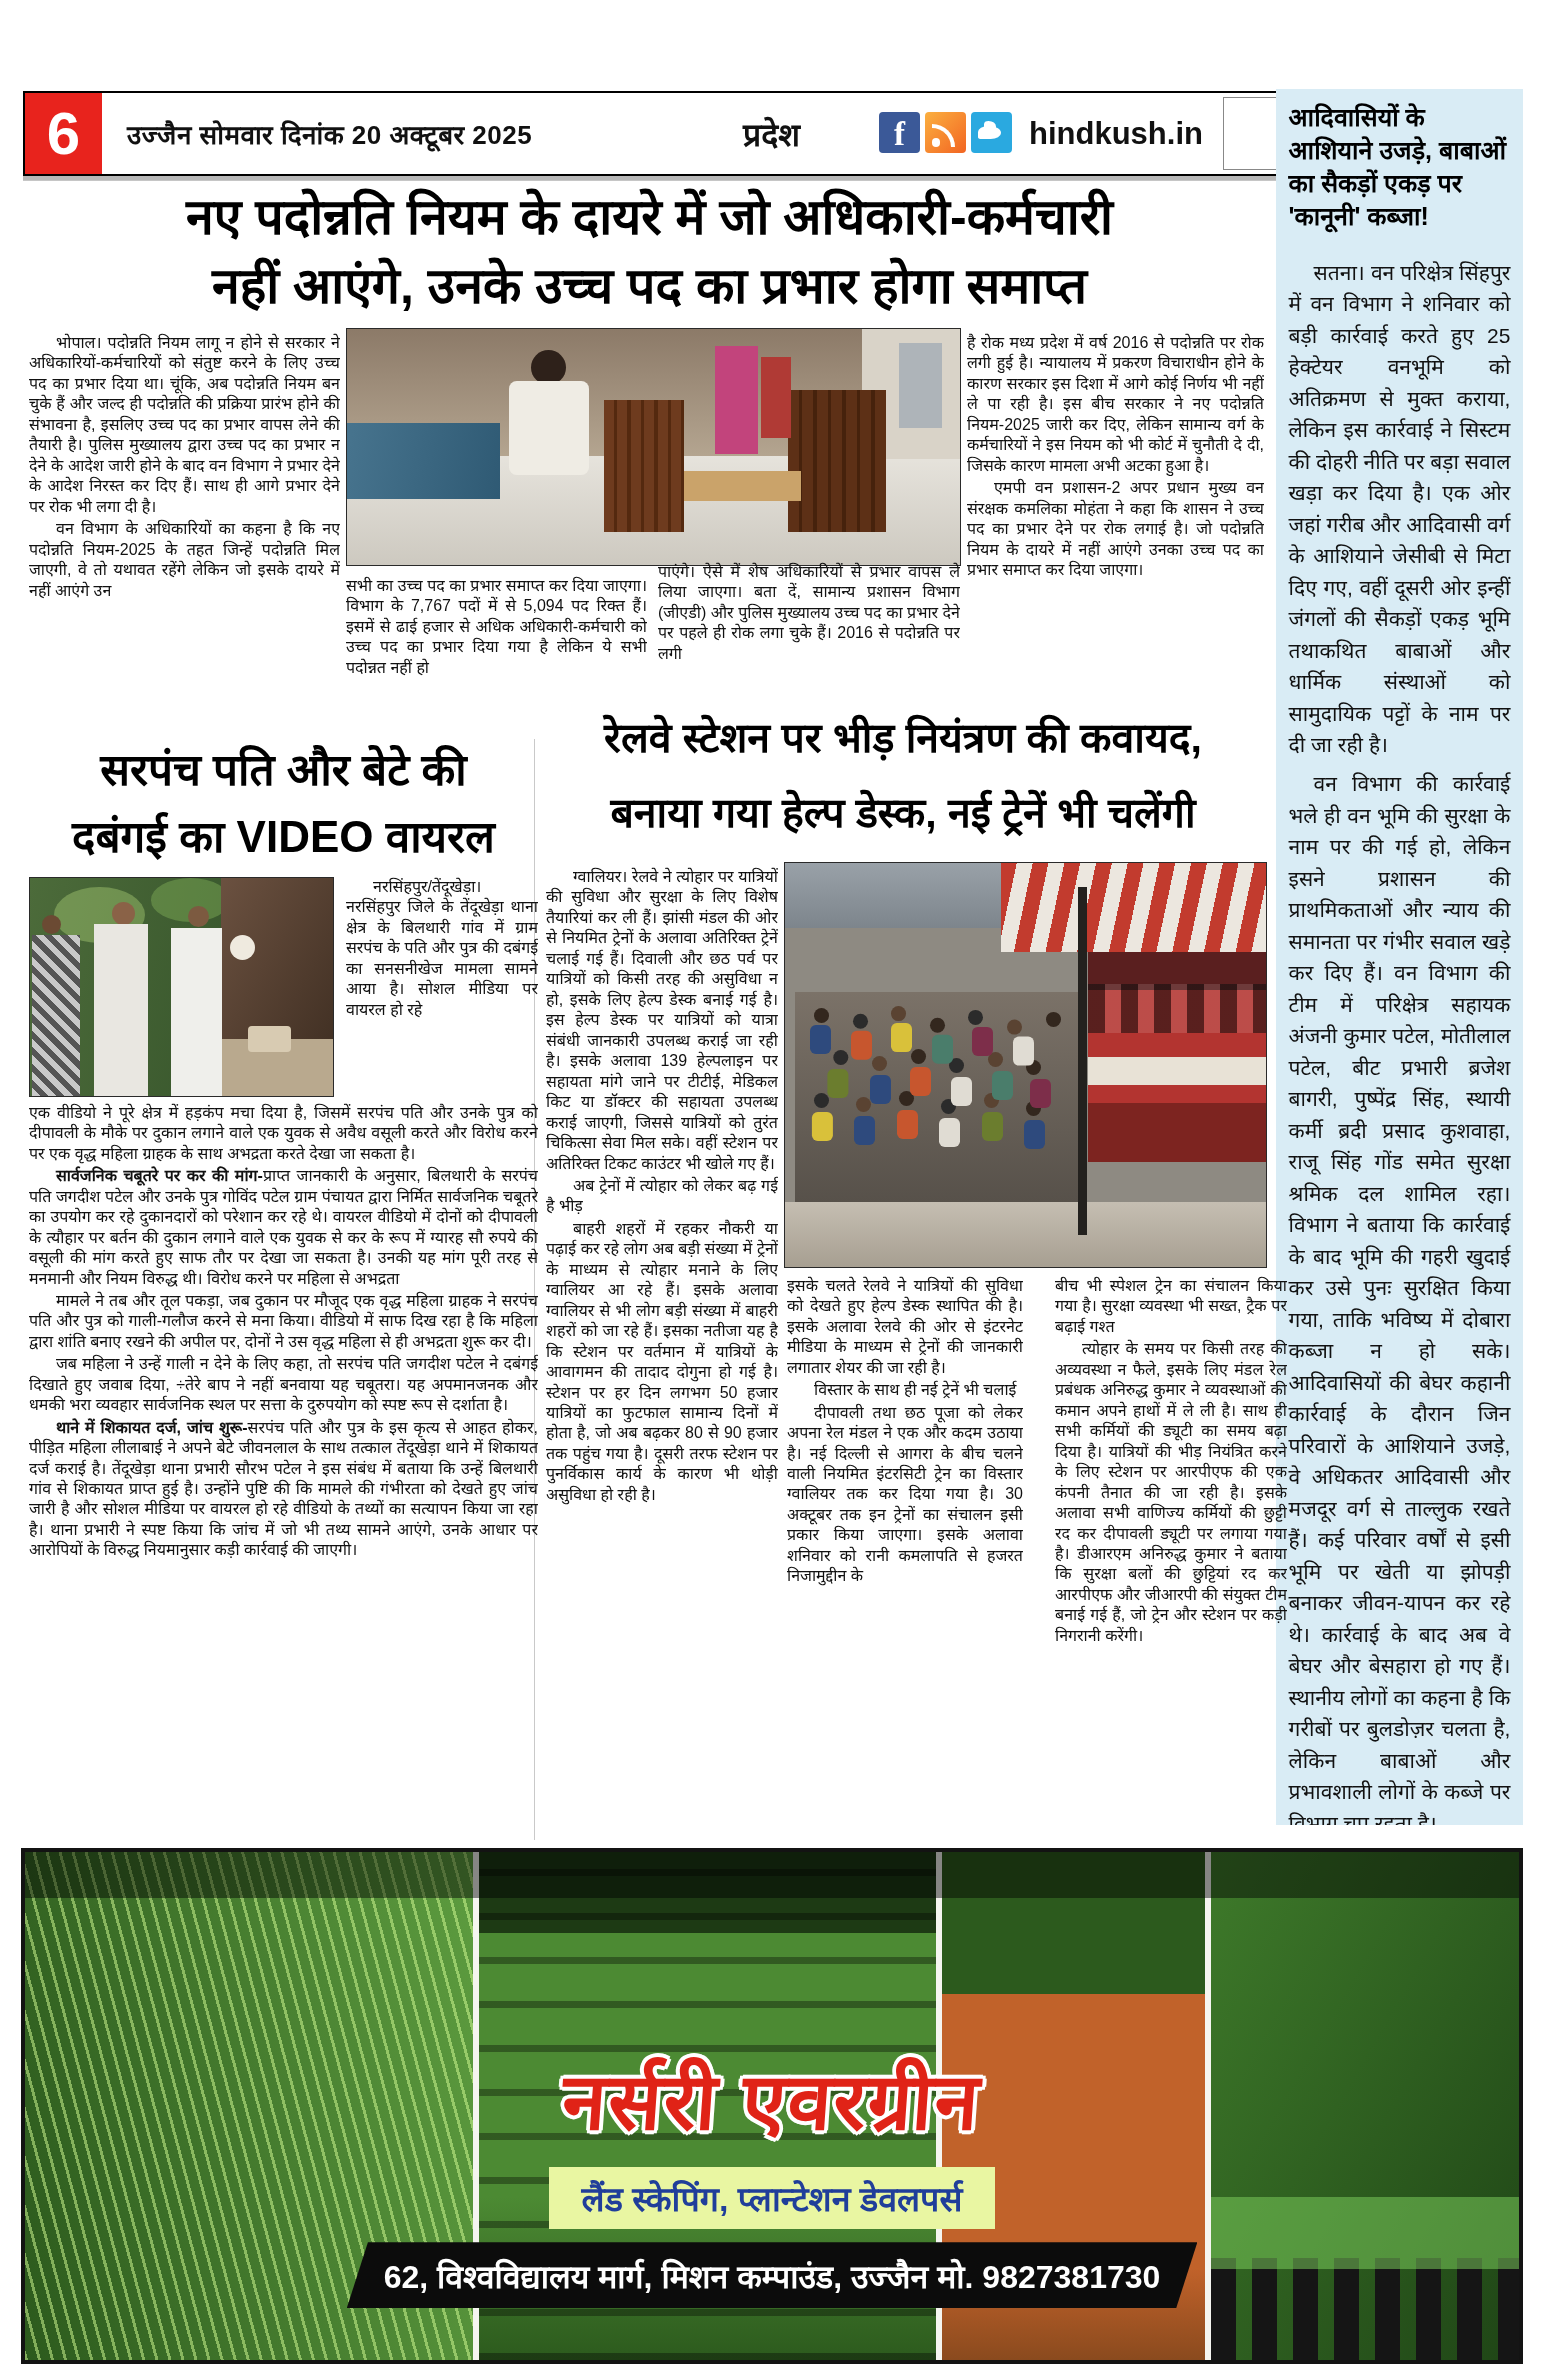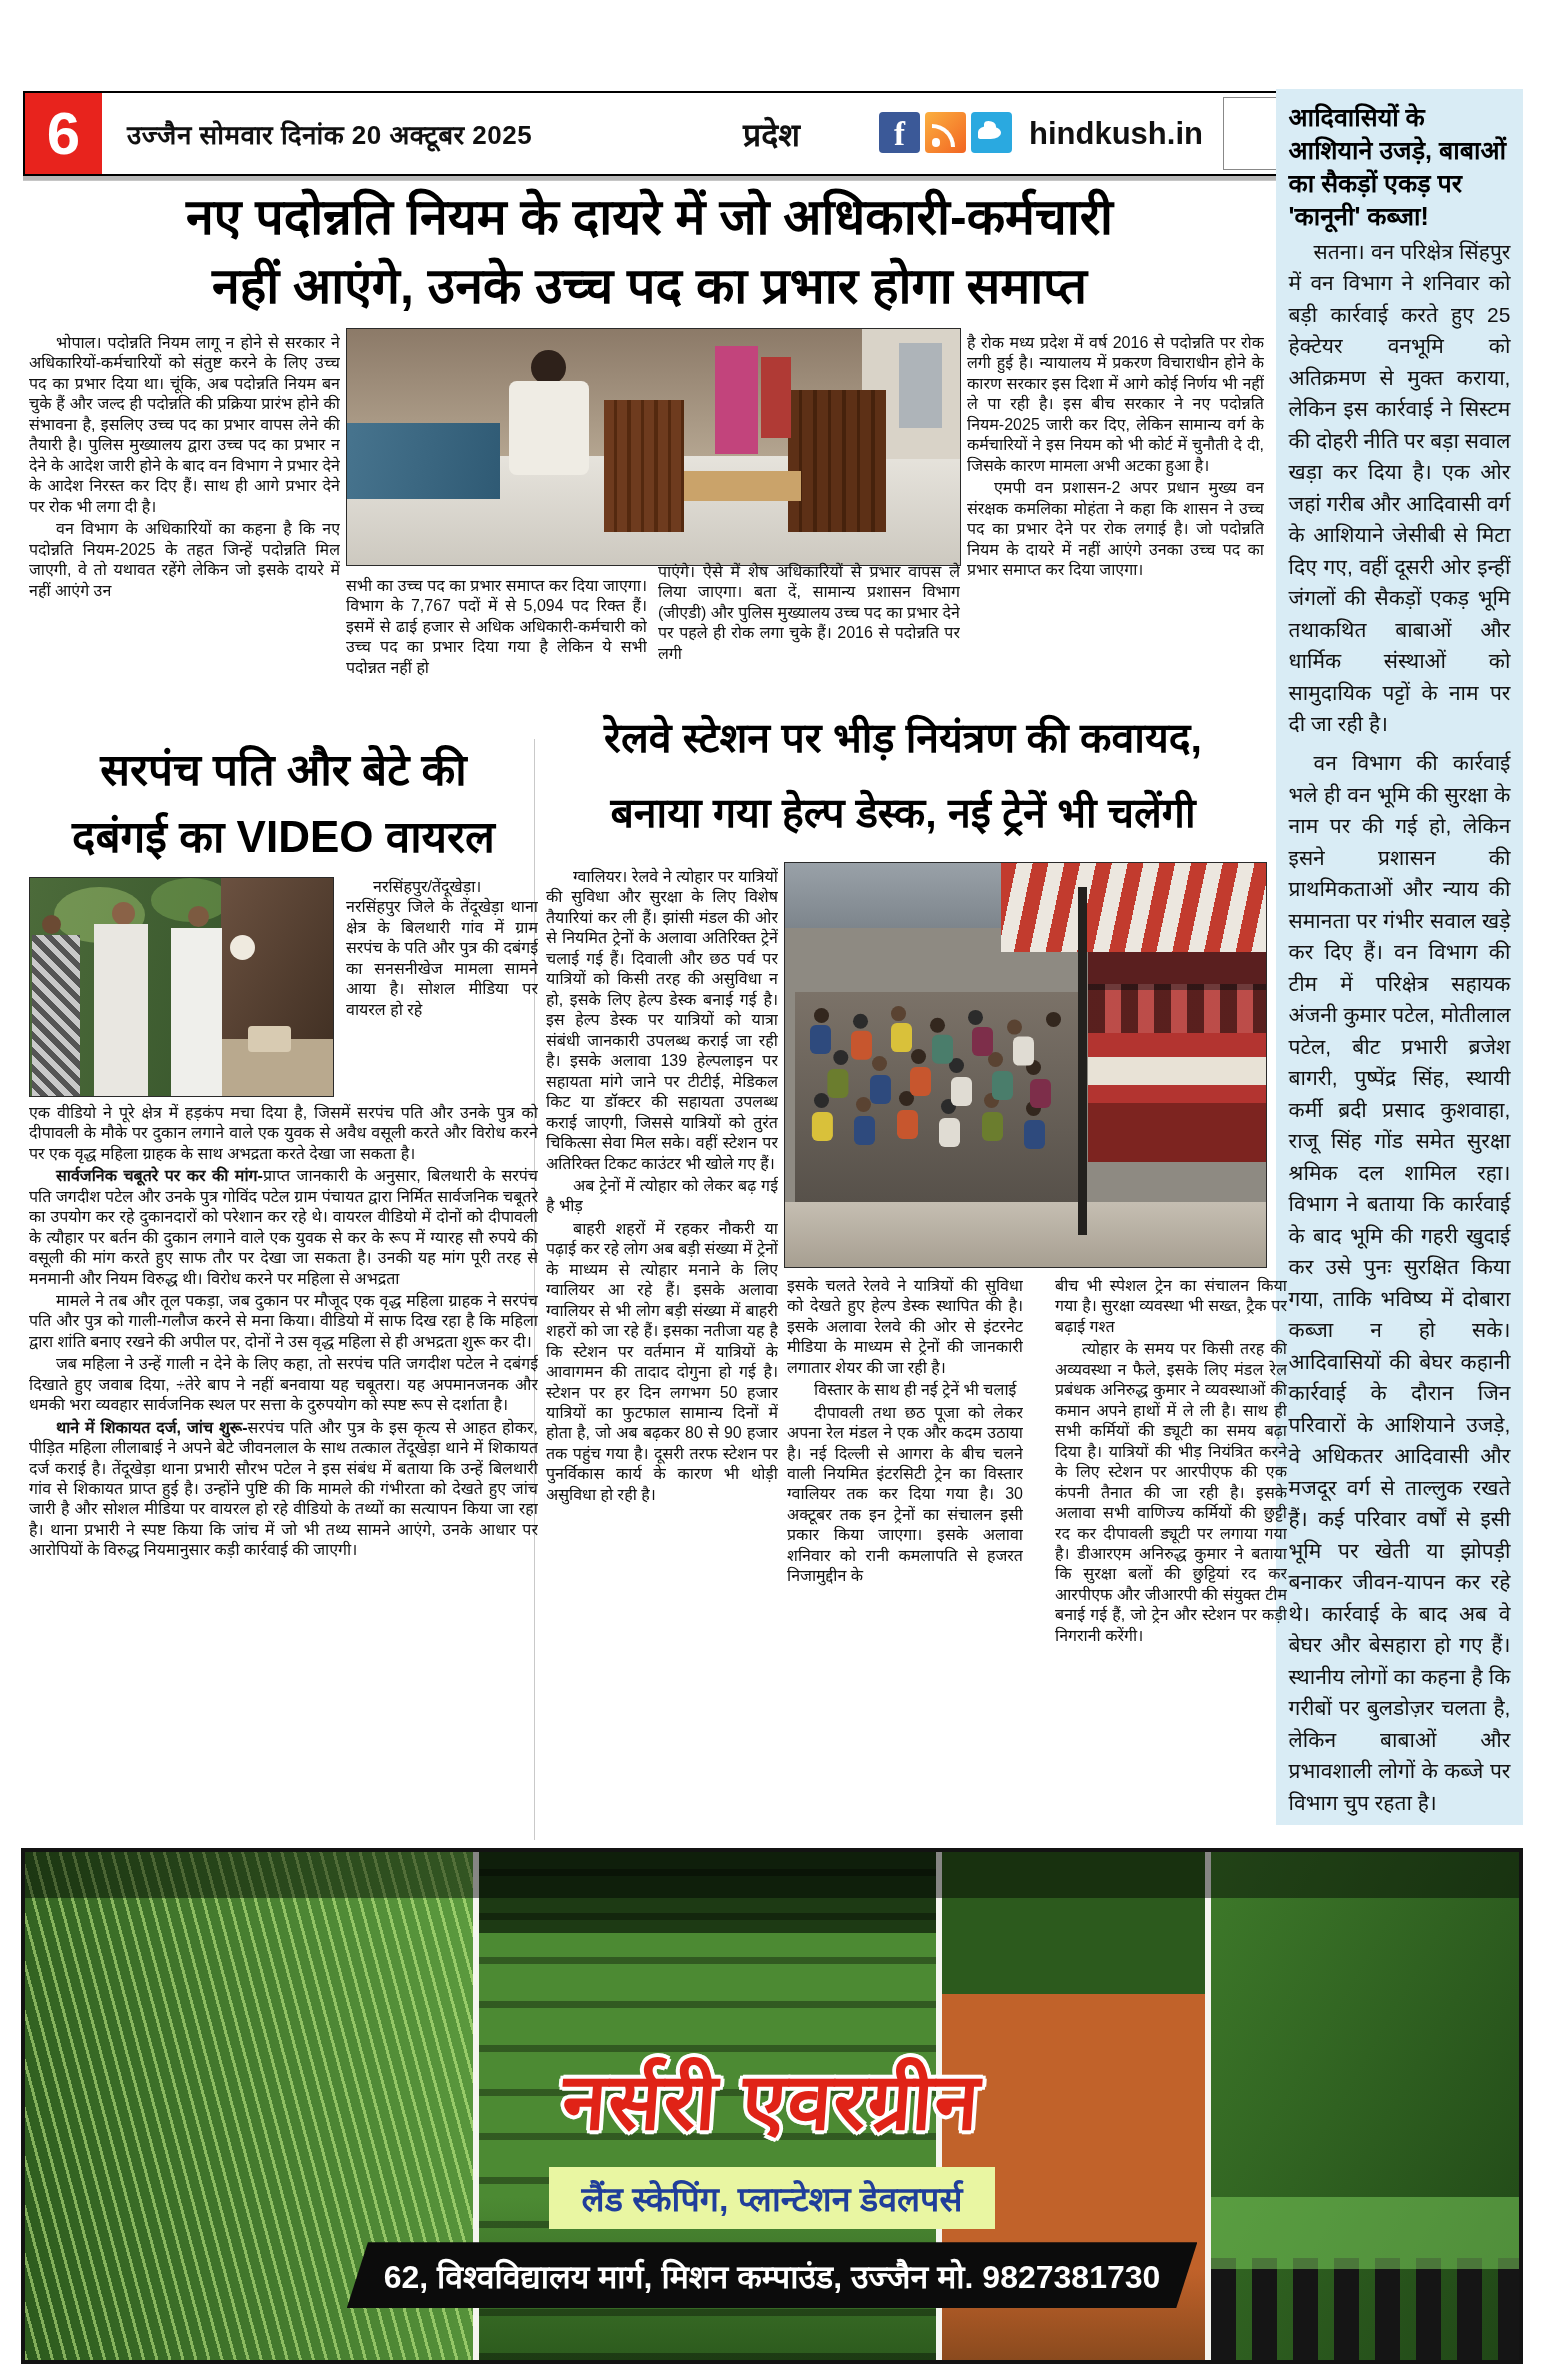--- a/index.html
+++ b/index.html
@@ -38,21 +38,21 @@
   .txt p{margin:0 0 1.9px 0;}
   .ind{text-indent:27px;}
   .lead{font-weight:bold;}
   .subh{font-weight:normal;}
   
   .photo{position:absolute;overflow:hidden;border:1.9px solid #2a2a2a;box-sizing:border-box;background:#9a9a92;}
   .dots{position:absolute;border-radius:50%;}
   
   .sidebar{position:absolute;left:1276px;top:89px;width:247px;height:1736px;background:#d9ecf5;
        box-sizing:border-box;padding:11.6px 12.6px;overflow:hidden;}
-  .sb-hl{font-size:25px;font-weight:bold;line-height:1.32;margin:0 0 3px 0;text-align:left;color:#000;}
+  .sb-hl{font-size:25px;font-weight:bold;line-height:1.32;margin:0 0 24px 0;text-align:left;color:#000;}
   .sb-p{font-size:21px;line-height:1.5;text-align:justify;margin:0 0 7.7px 0;text-indent:25px;}
   
   .ad{position:absolute;left:21px;top:1848px;width:1502px;height:516px;border:4.8px solid #131313;
       box-sizing:border-box;overflow:hidden;background:#3e7028;}
   .ad-center{position:absolute;left:0;right:0;top:193px;text-align:center;z-index:6;}
   .ad-title{display:inline-block;font-size:79px;font-weight:900;color:#e02317;letter-spacing:1.9px;
       text-shadow:-2.9px -2.9px 0 #fff,2.9px -2.9px 0 #fff,-2.9px 2.9px 0 #fff,2.9px 2.9px 0 #fff,0 -3.9px 0 #fff,0 3.9px 0 #fff,-3.9px 0 0 #fff,3.9px 0 0 #fff;
       transform:skewX(-4deg);}
   .ad-sub{display:inline-block;margin-top:15.4px;background:#e9f6a2;color:#203e9a;font-size:34px;
       font-weight:bold;padding:7.7px 33px;}

